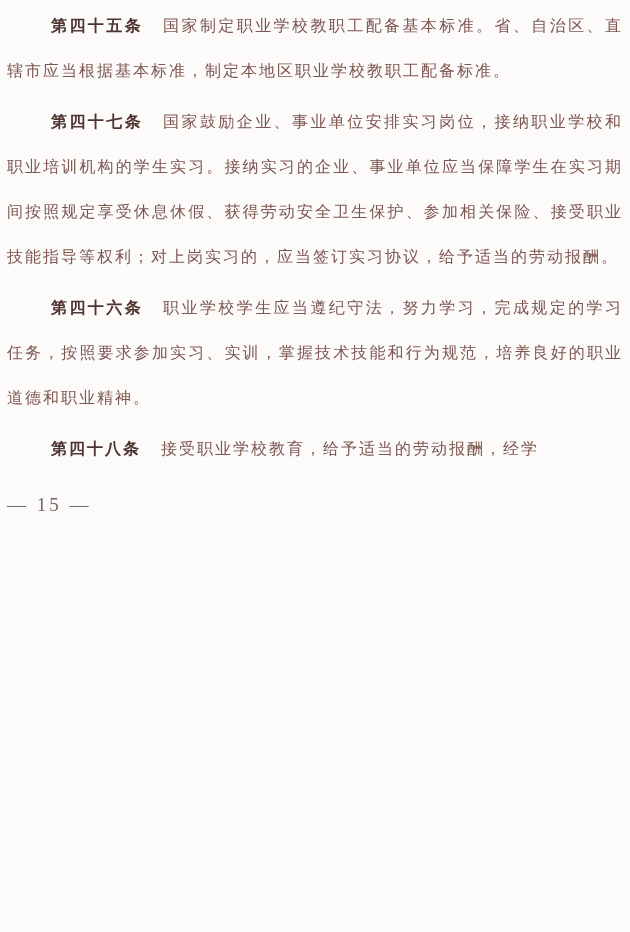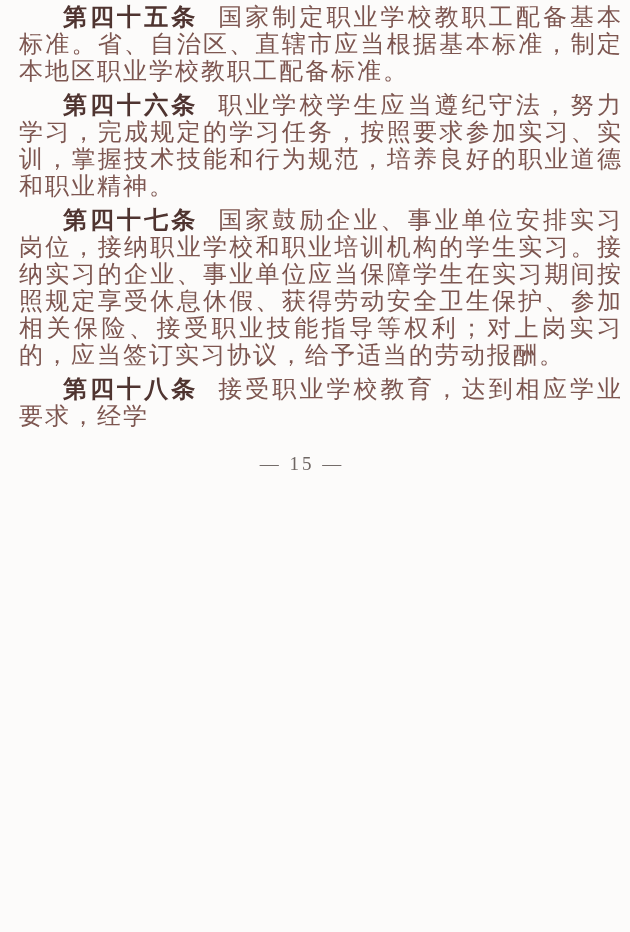--- a/index.html
+++ b/index.html
@@ -14,49 +14,49 @@
     background:var(--bg);
     overflow:hidden;
     font-family:"Liberation Serif","DejaVu Serif",serif;
   }
   .page{
     width:616px;
     margin:0 7px;
     padding-top:3px;
   }
   .para{
-    margin:0 0 6px 12px;
-    font-size:24px;
+    margin:0 0 6px 0;
+    font-size:16px;
     letter-spacing:2px;
-    line-height:27px;
+    line-height:45px;
     color:var(--body-text);
     text-align:justify;
     text-indent:44px;
   }
   .lead{
     font-family:"Liberation Sans","DejaVu Sans",sans-serif;
     font-weight:bold;
     color:var(--head-text);
     margin-right:20px;
   }
   .pageno{
     margin-top:23px;
     font-size:19px;
     line-height:22px;
     color:var(--page-num);
-    text-align:center;
+    text-align:left;
     padding-right:26px;
     letter-spacing:3px;
     font-family:"Liberation Serif","DejaVu Serif",serif;
   }
 </style>
 </head>
 <body>
 
 <div class="page">
   <div>
       <p class="para"><b class="lead">第四十五条</b><span>国家制定职业学校教职工配备基本标准。省、自治区、直辖市应当根据基本标准，制定本地区职业学校教职工配备标准。</span></p>
+      <p class="para"><b class="lead">第四十七条</b><span>国家鼓励企业、事业单位安排实习岗位，接纳职业学校和职业培训机构的学生实习。接纳实习的企业、事业单位应当保障学生在实习期间按照规定享受休息休假、获得劳动安全卫生保护、参加相关保险、接受职业技能指导等权利；对上岗实习的，应当签订实习协议，给予适当的劳动报酬。</span></p>
       <p class="para"><b class="lead">第四十六条</b><span>职业学校学生应当遵纪守法，努力学习，完成规定的学习任务，按照要求参加实习、实训，掌握技术技能和行为规范，培养良好的职业道德和职业精神。</span></p>
-      <p class="para"><b class="lead">第四十七条</b><span>国家鼓励企业、事业单位安排实习岗位，接纳职业学校和职业培训机构的学生实习。接纳实习的企业、事业单位应当保障学生在实习期间按照规定享受休息休假、获得劳动安全卫生保护、参加相关保险、接受职业技能指导等权利；对上岗实习的，应当签订实习协议，给予适当的劳动报酬。</span></p>
-      <p class="para"><b class="lead">第四十八条</b><span>接受职业学校教育，达到相应学业要求，经学</span></p>
+      <p class="para"><b class="lead">第四十八条</b><span>接受职业学校教育，给予适当的劳动报酬，经学</span></p>
     </div>
   <div class="pageno">— 15 —</div>
 </div>
 
 </body></html>

